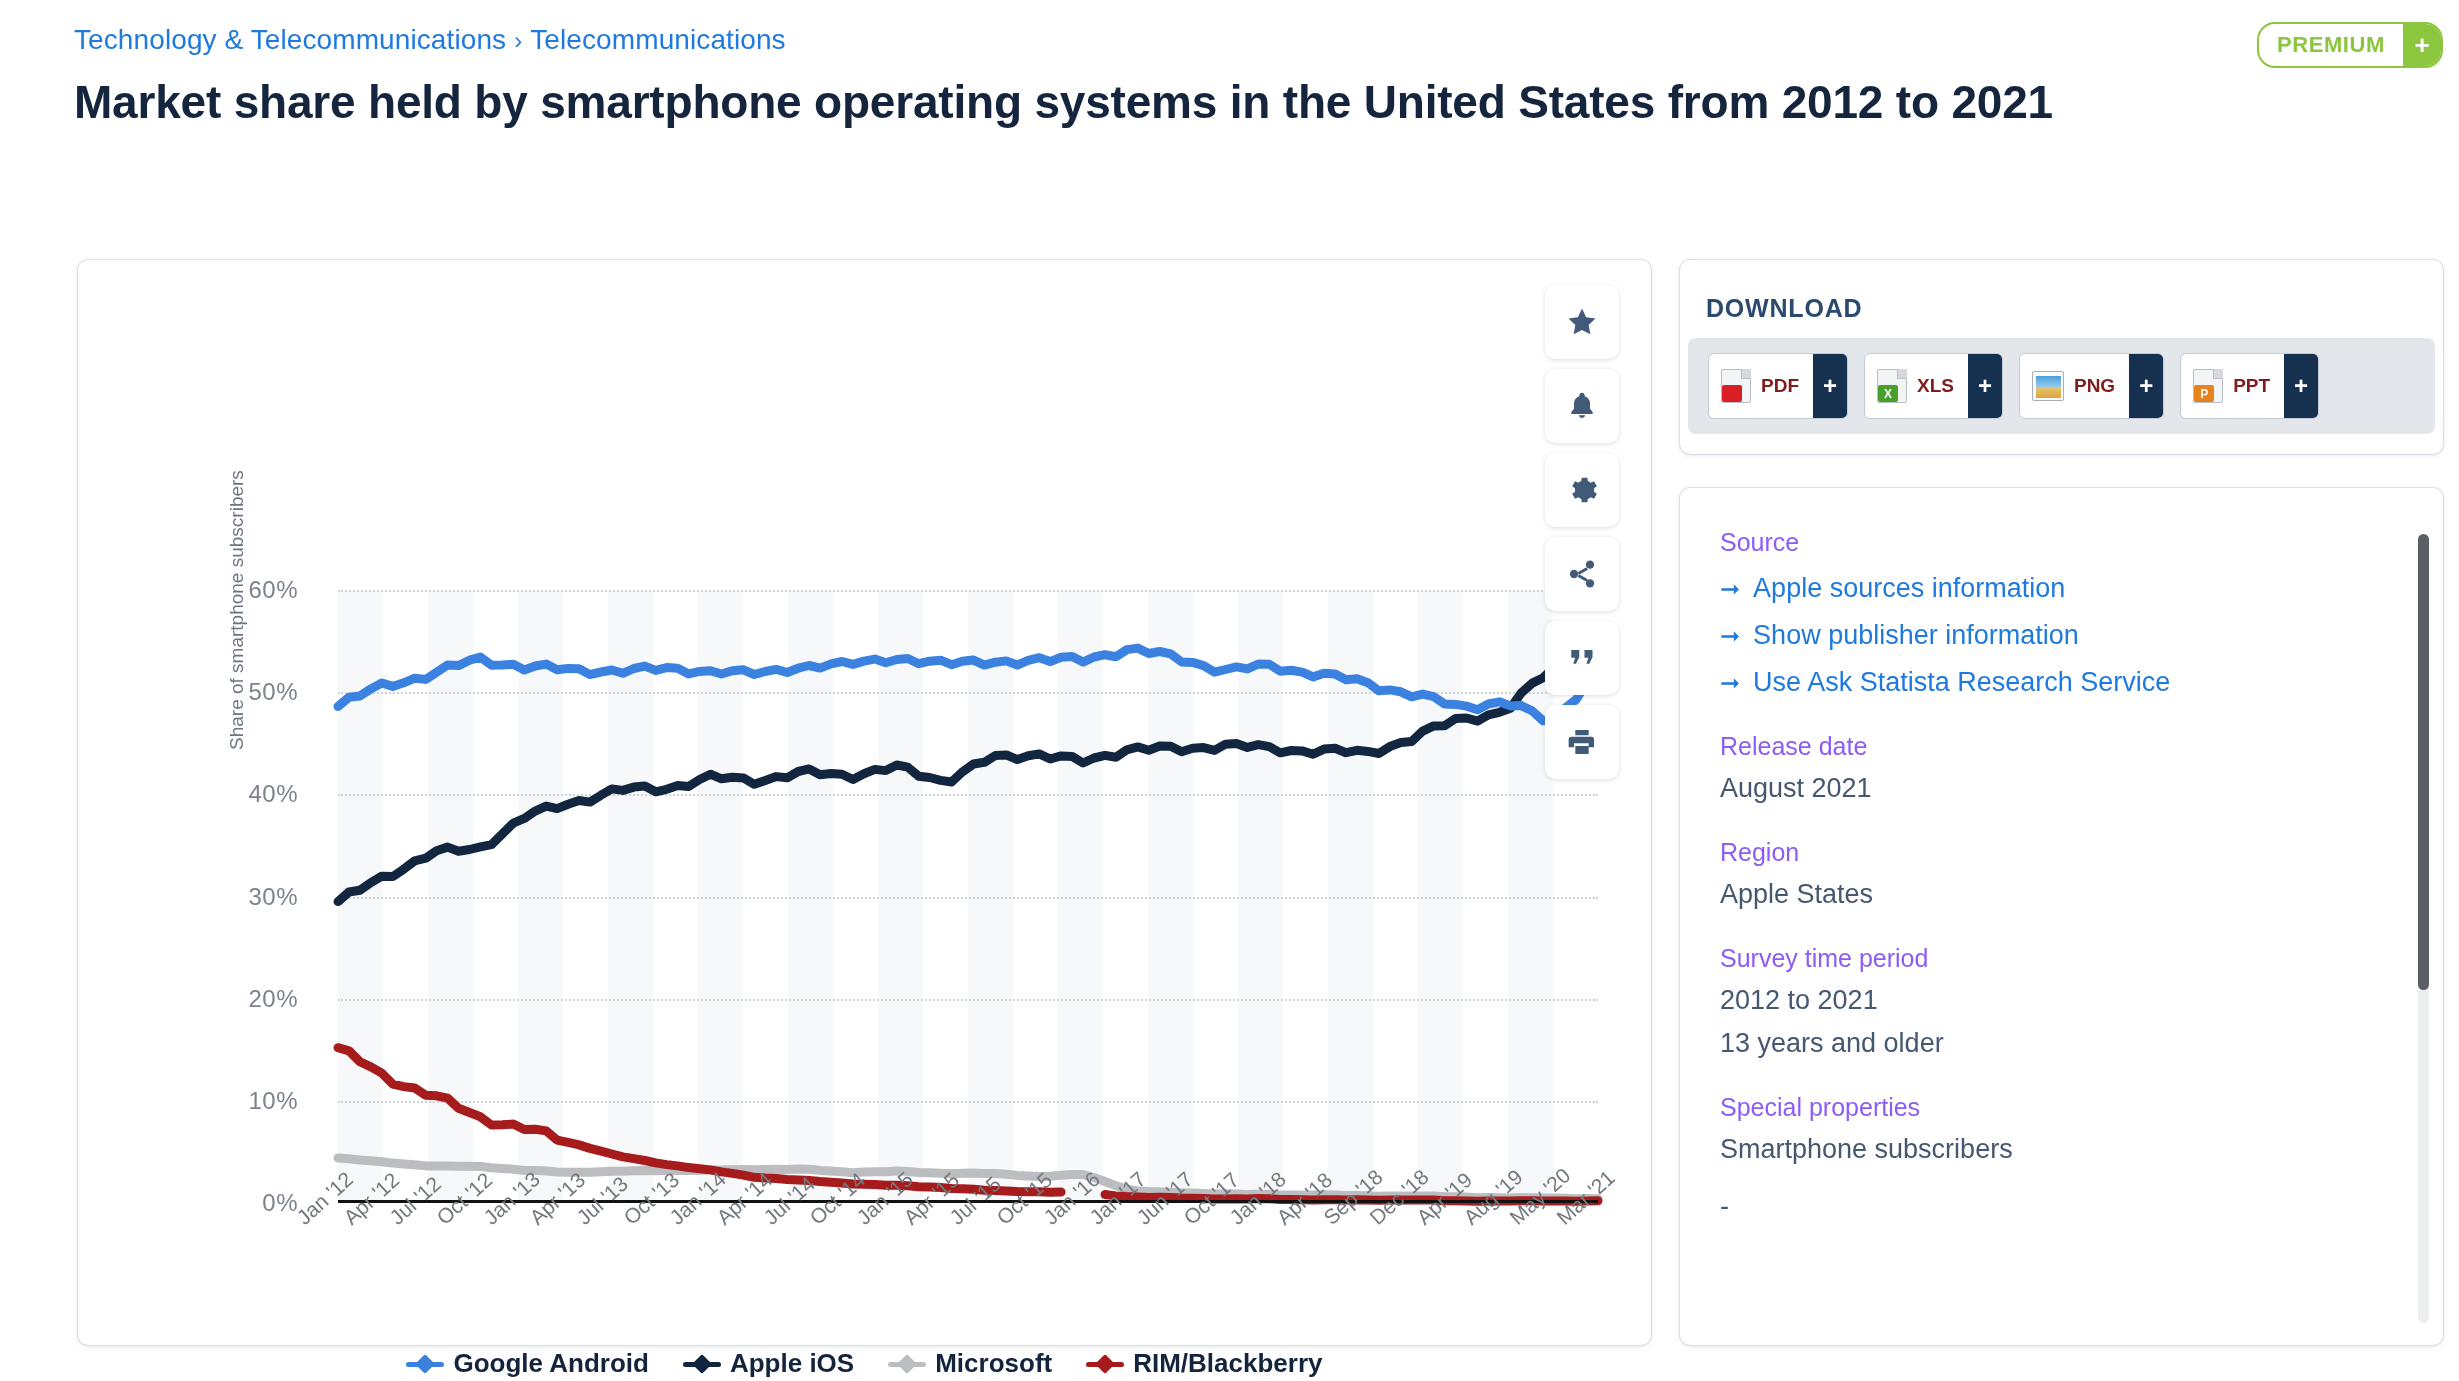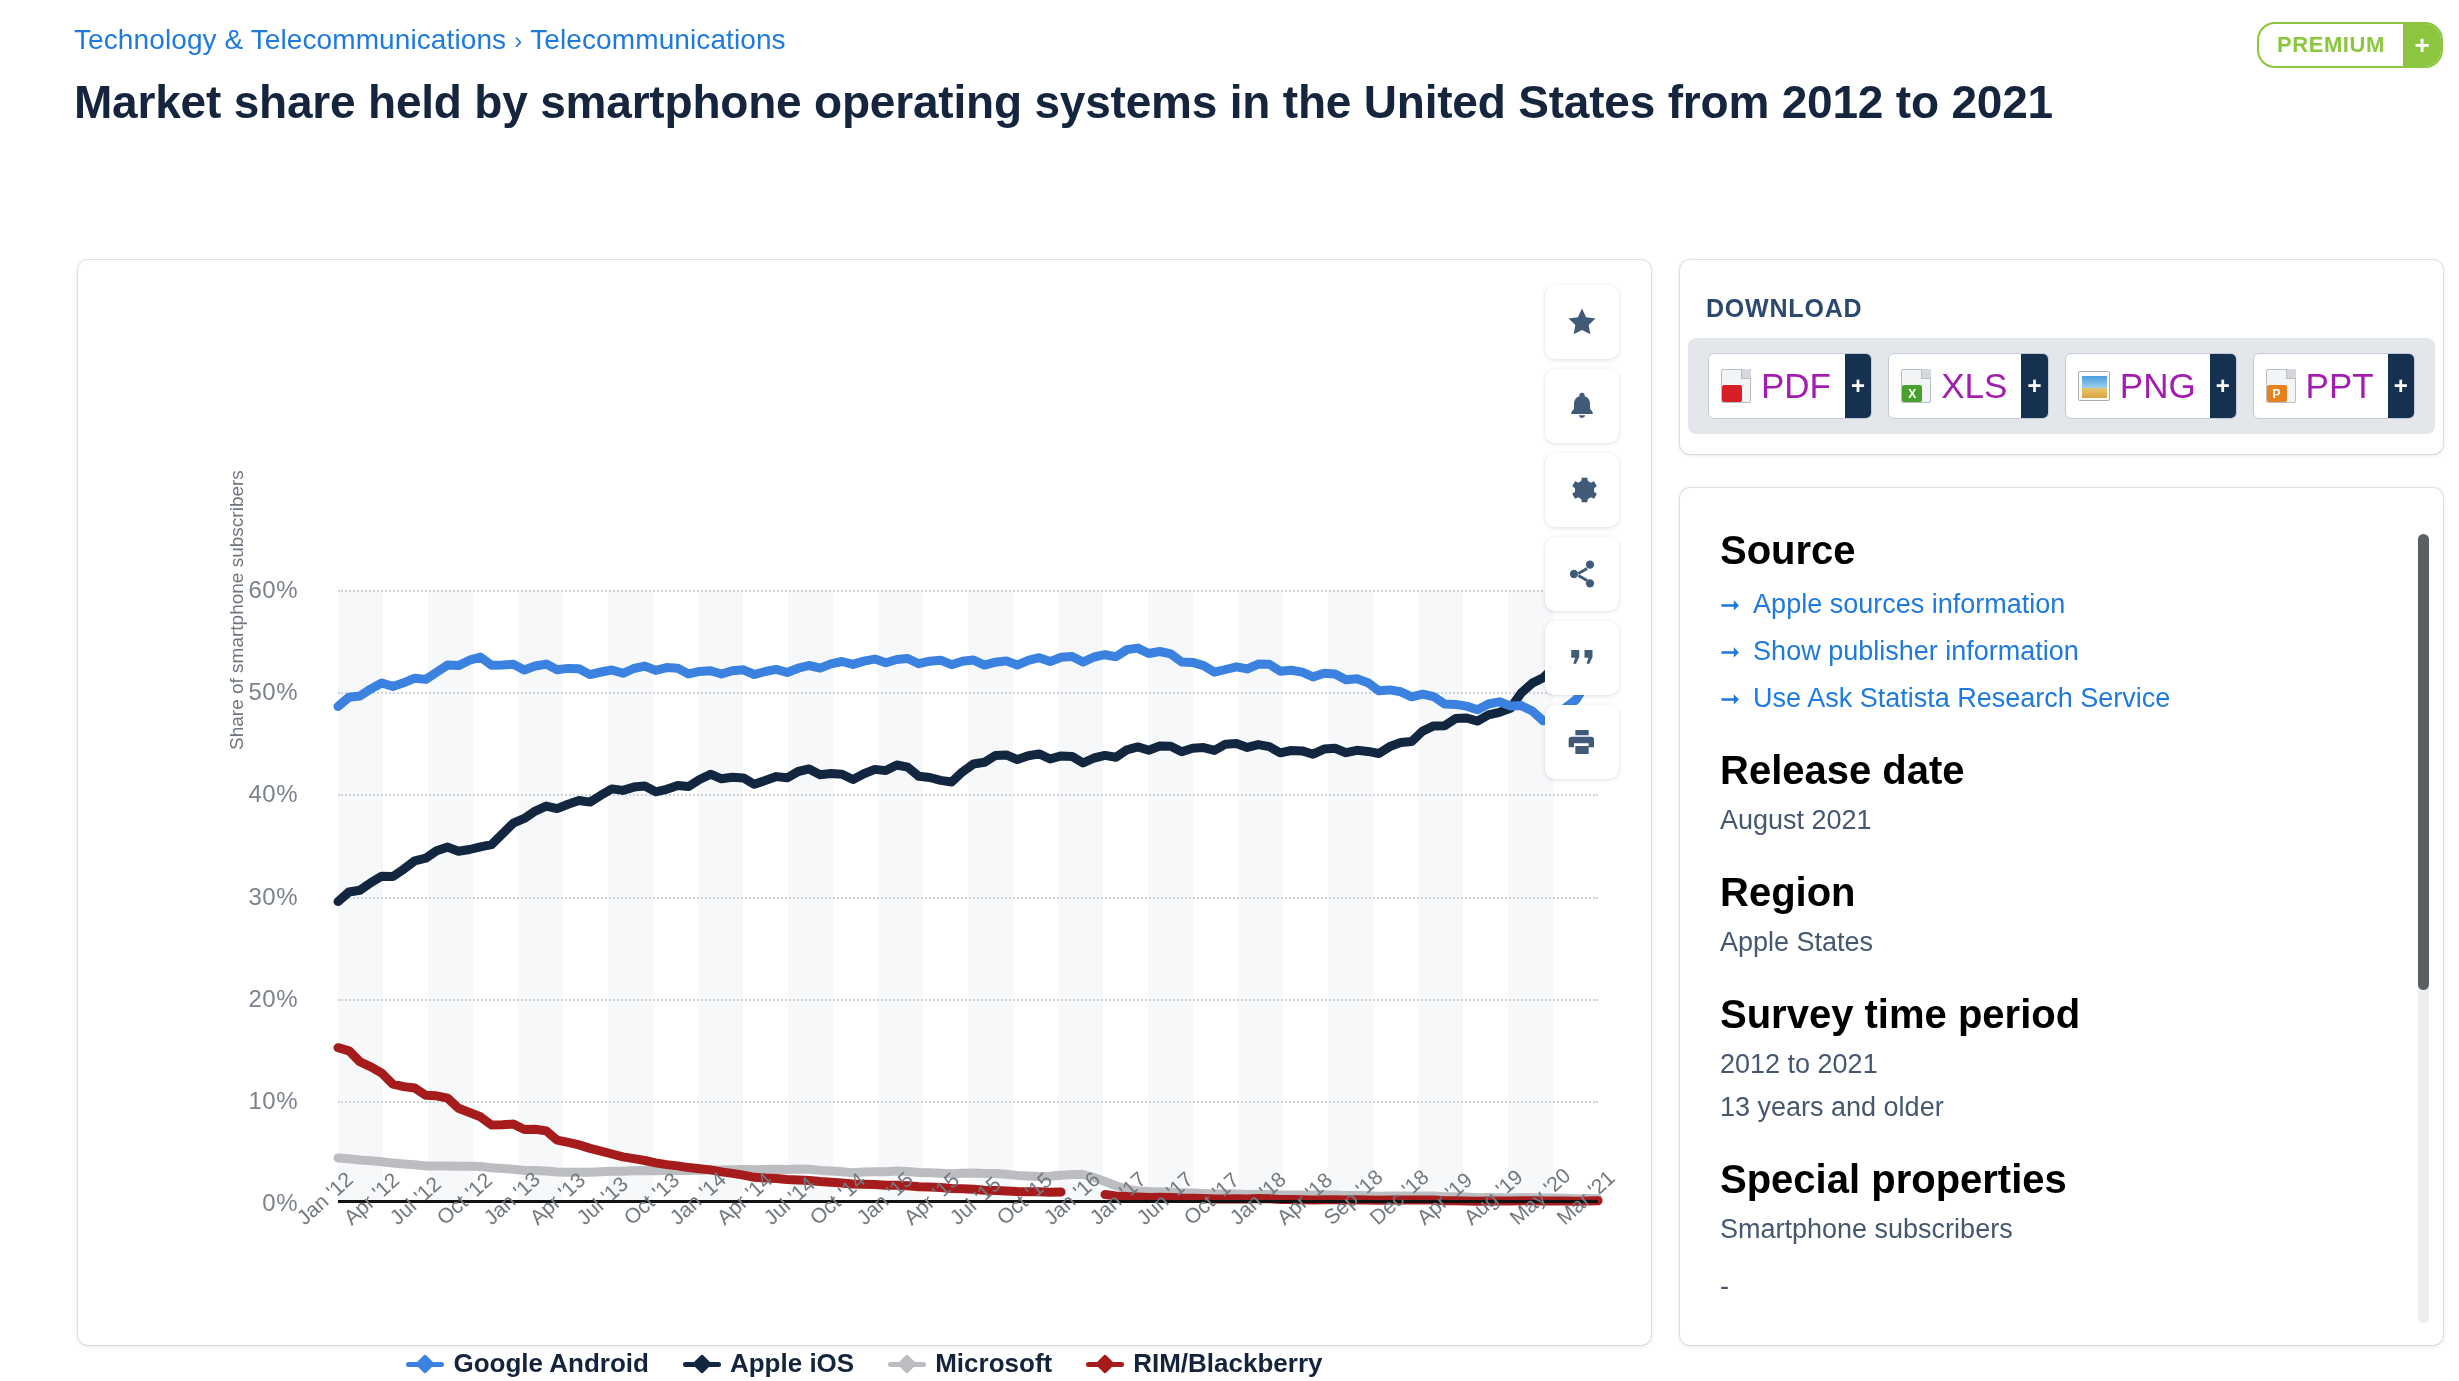--- a/index.html
+++ b/index.html
@@ -132,21 +132,21 @@
     background:#e3e7eb; border-radius: 8px;
     display:flex; align-items:center; gap: 16px; padding: 0 20px;
   }
   .dl-btn {
     display:flex; align-items:stretch; height: 66px;
     border:1px solid #c3ccd6; border-radius:6px; overflow:hidden; background:#fff;
   }
   .dl-btn .dl-main {
     display:flex; align-items:center; gap:10px; padding: 0 14px 0 12px;
   }
-  .dl-btn .dl-text { font-size: 35px; font-weight:400; color:#a21caf; }
+  .dl-btn .dl-text { font-size: 19px; font-weight:700; color:#7f1d1d; }
   .dl-btn .dl-plus {
     width: 34px; background:#16304f; color:#fff;
     display:flex; align-items:center; justify-content:center;
     font-size: 24px; font-weight:700;
   }
   .file-ico { width: 30px; height: 34px; position:relative; }
   .file-ico .sheet {
     position:absolute; inset:0; background:#f3f4f5;
     border:1px solid #b9bec5; border-radius:2px;
   }
@@ -170,21 +170,21 @@
 
   .info-card {
     position:absolute; left: 1680px; top: 488px;
     width: 763px; height: 857px;
     background:#fff; border-radius: 10px;
     box-shadow: 0 1px 5px rgba(30,50,80,.14), 0 0 0 1px rgba(200,210,222,.45);
     overflow:hidden;
   }
   .info-inner { position:absolute; left: 40px; top: 40px; right: 60px; }
   .info-h {
-    font-size: 40px; font-weight: 700; color:#000000; margin-top: 34px;
+    font-size: 25px; font-weight: 400; color:#8b5cf6; margin-top: 34px;
   }
   .info-h.first { margin-top: 0; }
   .info-v { font-size: 27px; color:#46586f; margin-top: 12px; }
   .info-link {
     display:flex; align-items:center; gap: 13px;
     font-size: 27px; color:#1f7ae0; margin-top: 16px;
   }
   .arrow-ico { color:#1f7ae0; font-size: 24px; line-height:1; }
   .dash-line { font-size: 27px; color:#46586f; margin-top: 26px; }
 

